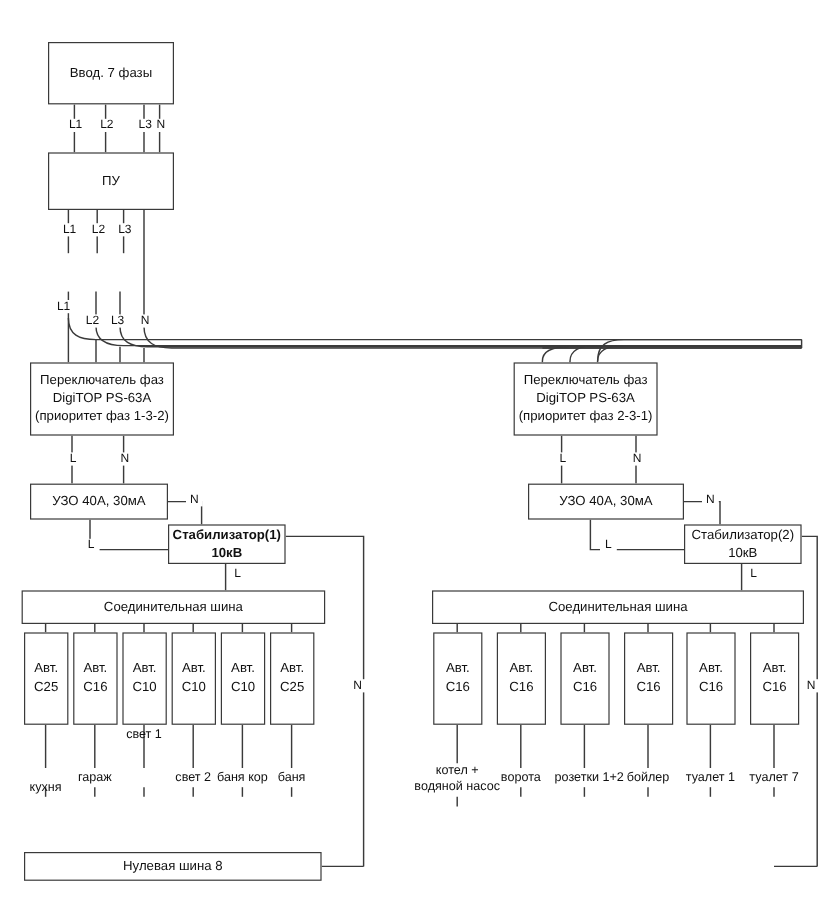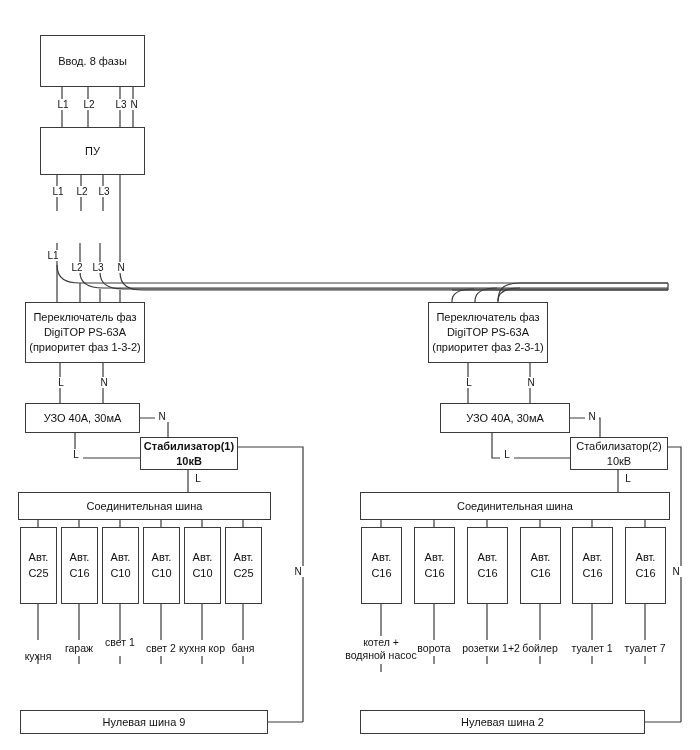--- a/index.html
+++ b/index.html
@@ -164,21 +164,21 @@
       <path d="M381 664 L381 672"></path>
       <path d="M434 656 L434 664"></path>
       <path d="M487 656 L487 664"></path>
       <path d="M540 656 L540 664"></path>
       <path d="M592 656 L592 664"></path>
       <path d="M645 656 L645 664"></path>
     </g>
   </svg>
 
   <div class="box" style="left:40px; top:35px; width:105px; height:52px;">
-    <span class="ln">Ввод. 8 фазы</span>
+    <span class="ln">Ввод. 7 фазы</span>
   </div>
 
   <div class="wirelabel" style="left:54px; top:99px; width:16px;">L1</div>
   <div class="wirelabel" style="left:80px; top:99px; width:16px;">L2</div>
   <div class="wirelabel" style="left:112px; top:99px; width:16px;">L3</div>
   <div class="wirelabel" style="left:127px; top:99px; width:12px;">N</div>
 
   <div class="box" style="left:40px; top:127px; width:105px; height:48px;">
     <span class="ln">ПУ</span>
   </div>
@@ -260,23 +260,23 @@
     <span class="ln">Авт.</span>
     <span class="ln">C10</span>
   </div>
   <div class="box breaker" style="left:225px; top:527px; width:37px; height:77px;">
     <span class="ln">Авт.</span>
     <span class="ln">C25</span>
   </div>
 
   <div class="loadlabel" style="left:8px; top:650px; width:60px;">кухня</div>
   <div class="loadlabel" style="left:49px; top:642px; width:60px;">гараж</div>
-  <div class="loadlabel" style="left:90px; top:636px; width:60px;">свет 1</div>
+  <div class="loadlabel" style="left:90px; top:606px; width:60px;">свет 1</div>
   <div class="loadlabel" style="left:131px; top:642px; width:60px;">свет 2</div>
-  <div class="loadlabel" style="left:172px; top:642px; width:60px;">кухня кор</div>
+  <div class="loadlabel" style="left:172px; top:642px; width:60px;">баня кор</div>
   <div class="loadlabel" style="left:213px; top:642px; width:60px;">баня</div>
 
   <div class="box breaker" style="left:361px; top:527px; width:41px; height:77px;">
     <span class="ln">Авт.</span>
     <span class="ln">C16</span>
   </div>
   <div class="box breaker" style="left:414px; top:527px; width:41px; height:77px;">
     <span class="ln">Авт.</span>
     <span class="ln">C16</span>
   </div>
@@ -302,19 +302,16 @@
   <div class="loadlabel" style="left:399px; top:642px; width:70px;">ворота</div>
   <div class="loadlabel" style="left:443px; top:642px; width:96px;">розетки 1+2</div>
   <div class="loadlabel" style="left:505px; top:642px; width:70px;">бойлер</div>
   <div class="loadlabel" style="left:557px; top:642px; width:70px;">туалет 1</div>
   <div class="loadlabel" style="left:610px; top:642px; width:70px;">туалет 7</div>
 
   <div class="wirelabel" style="left:291px; top:566px; width:12px;">N</div>
   <div class="wirelabel" style="left:669px; top:566px; width:12px;">N</div>
 
   <div class="box busbar" style="left:20px; top:710px; width:248px; height:24px;">
-    <span class="ln">Нулевая шина 9</span>
-  </div>
-  <div class="box busbar" style="left:360px; top:710px; width:285px; height:24px;">
-    <span class="ln">Нулевая шина 2</span>
+    <span class="ln">Нулевая шина 8</span>
   </div>
 
 </div>
 
 </body></html>

